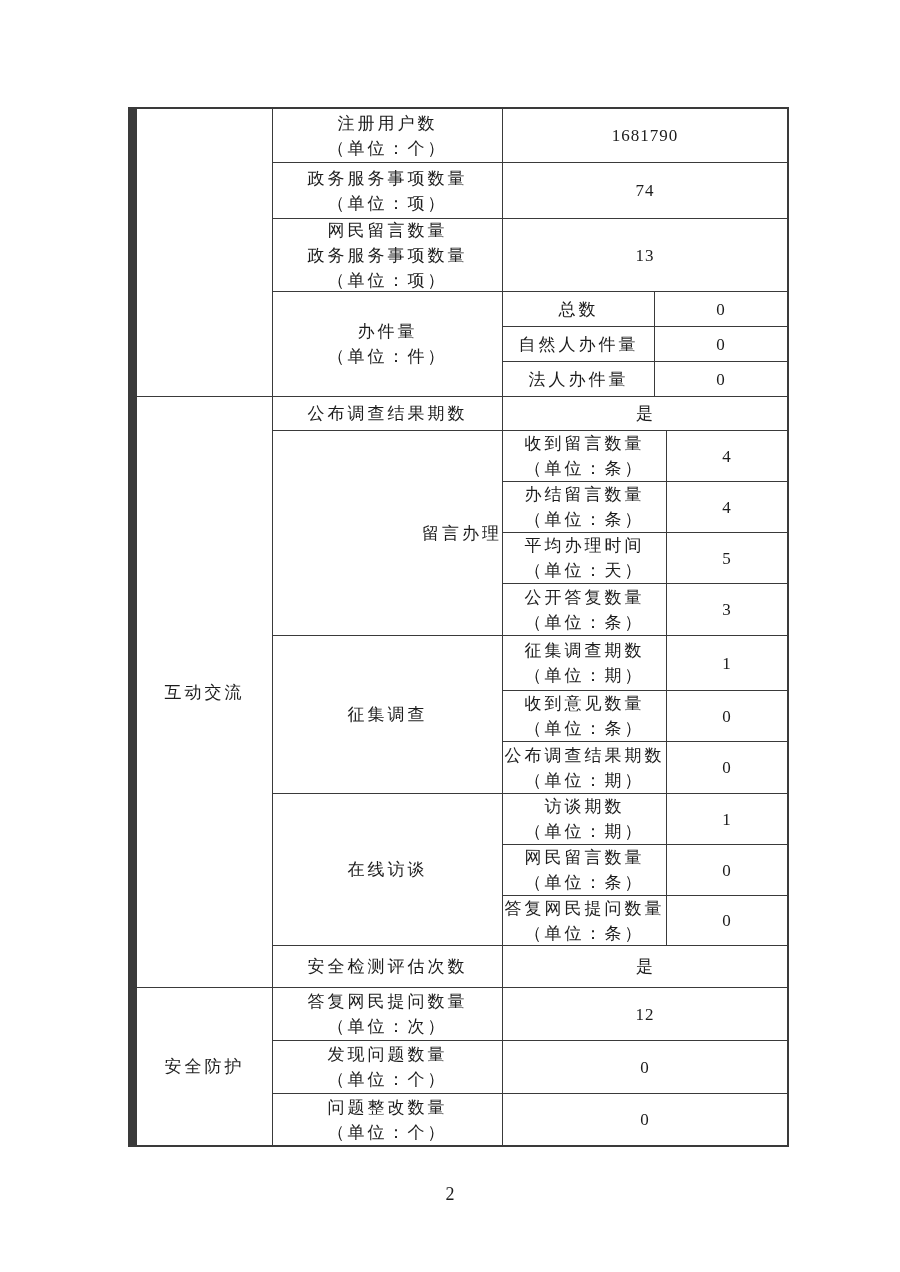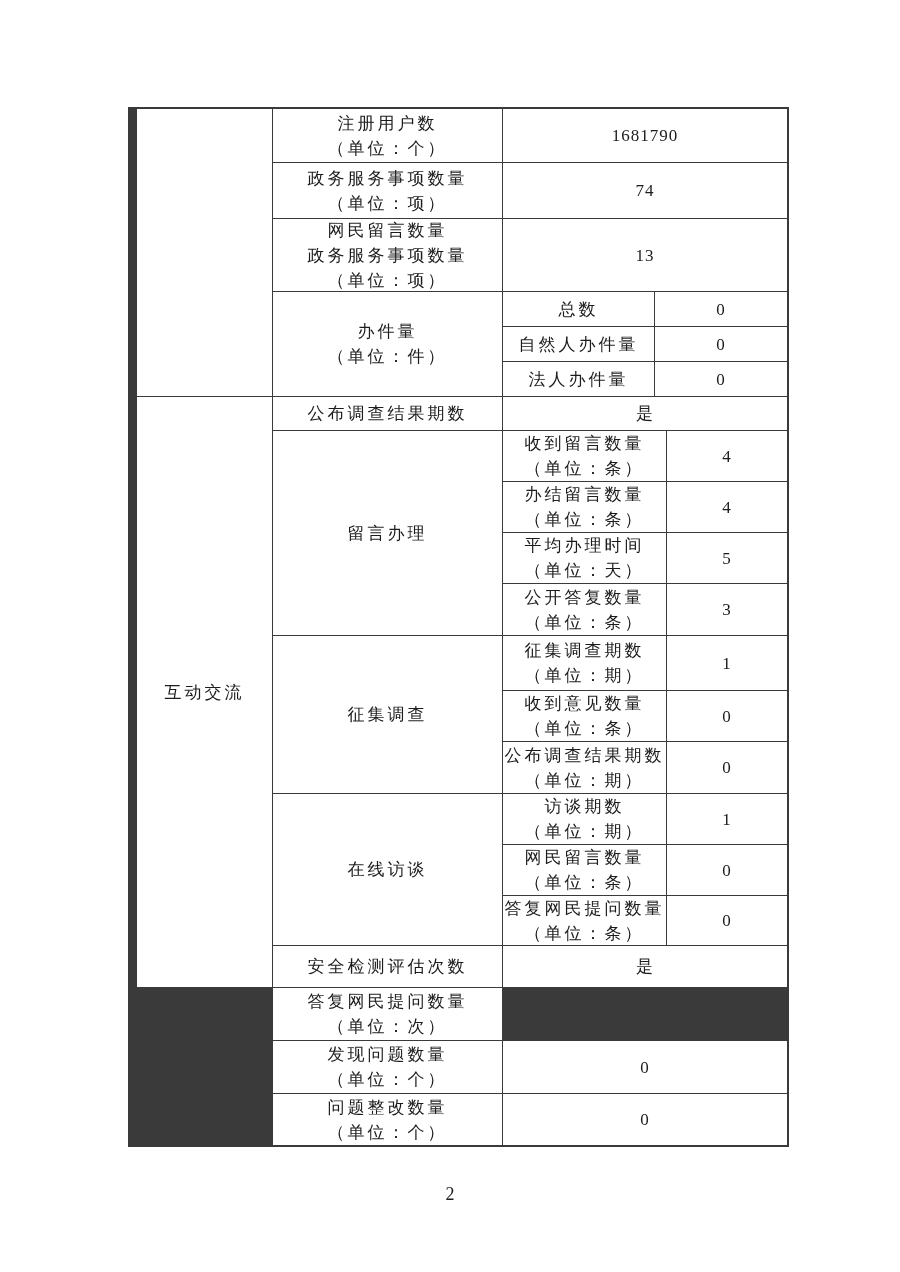--- a/index.html
+++ b/index.html
@@ -41,21 +41,21 @@
   .cat   { grid-column:1;margin-left:7px; }
   .catA  { grid-row:1 / 7; }
   .catB  { grid-row:1 / 13; }
   .catC  { grid-row:1 / 4; }
   .c2    { grid-column:2; }
   .v34   { grid-column:3 / 5;text-align:center; }
   .c3    { grid-column:3; }
   .c4    { grid-column:4; }
   .v3c   { grid-column:3; } 
   .gA    { grid-row:4 / 7; }
-  .gB1   { grid-row:2 / 6; }
+  .gB1   { grid-row:2 / 6;align-items:flex-end; }
   .gB2   { grid-row:6 / 9; }
   .gB3   { grid-row:9 / 12; }
   .r1{grid-row:1}.r2{grid-row:2}.r3{grid-row:3}.r4{grid-row:4}.r5{grid-row:5}.r6{grid-row:6}
   .r7{grid-row:7}.r8{grid-row:8}.r9{grid-row:9}.r10{grid-row:10}.r11{grid-row:11}.r12{grid-row:12}
   .page-number {
     position:absolute; top:1184px; left:0; right:0;
     text-align:center; font-size:18px; letter-spacing:0;
   }
 </style>
 </head>
@@ -179,25 +179,29 @@
       </div>
       <div class="cell c4 r11 value">0</div>
 
       <div class="cell c2 r12">
         <div class="line">安全检测评估次数</div>
       </div>
       <div class="cell v34 r12 value">是</div>
     </div>
 
     <div class="sec secC">
+      <div class="cell cat catC">
+        <div class="line">安全防护</div>
+      </div>
 
       <div class="cell c2 r1">
         <div class="line">答复网民提问数量</div>
         <div class="line">（单位：次）</div>
       </div>
+      <div class="cell v3c r1 value">12</div>
 
       <div class="cell c2 r2">
         <div class="line">发现问题数量</div>
         <div class="line">（单位：个）</div>
       </div>
       <div class="cell v3c r2 value">0</div>
 
       <div class="cell c2 r3">
         <div class="line">问题整改数量</div>
         <div class="line">（单位：个）</div>

